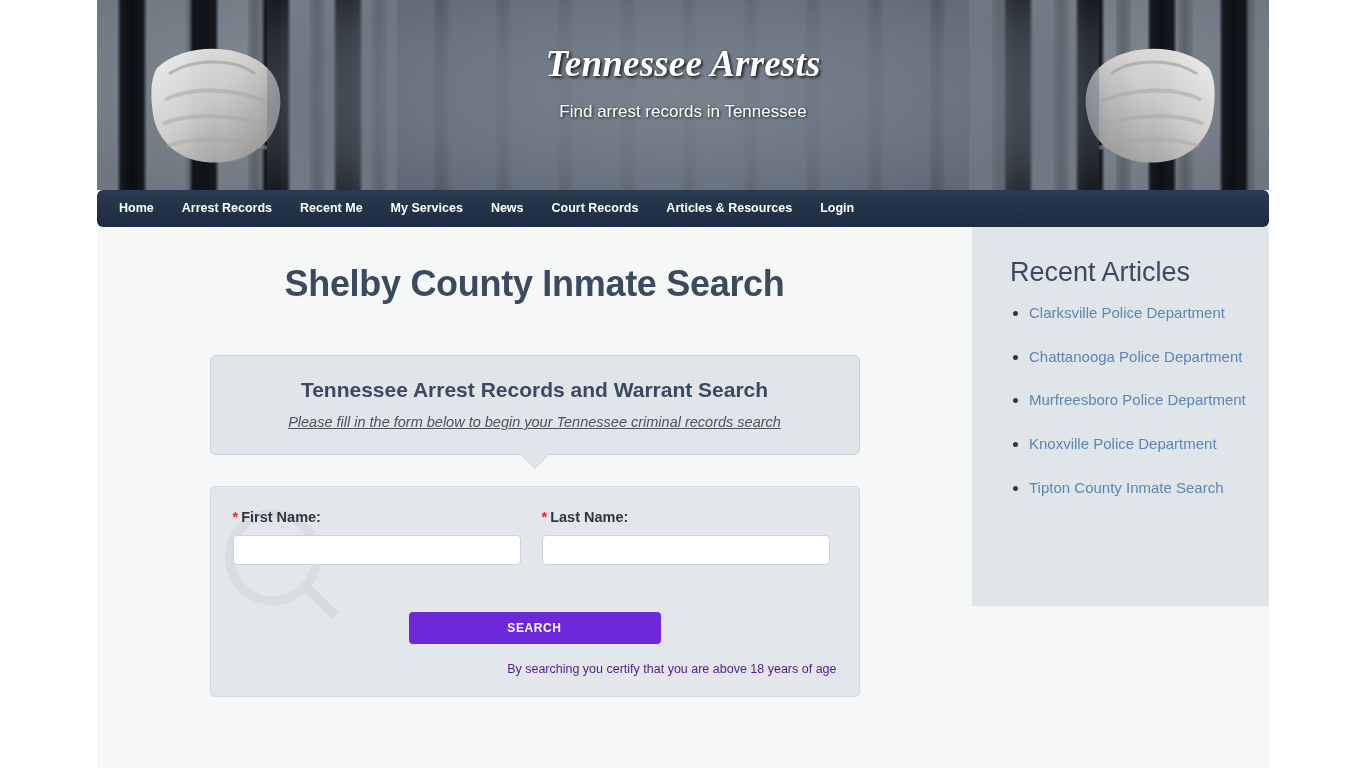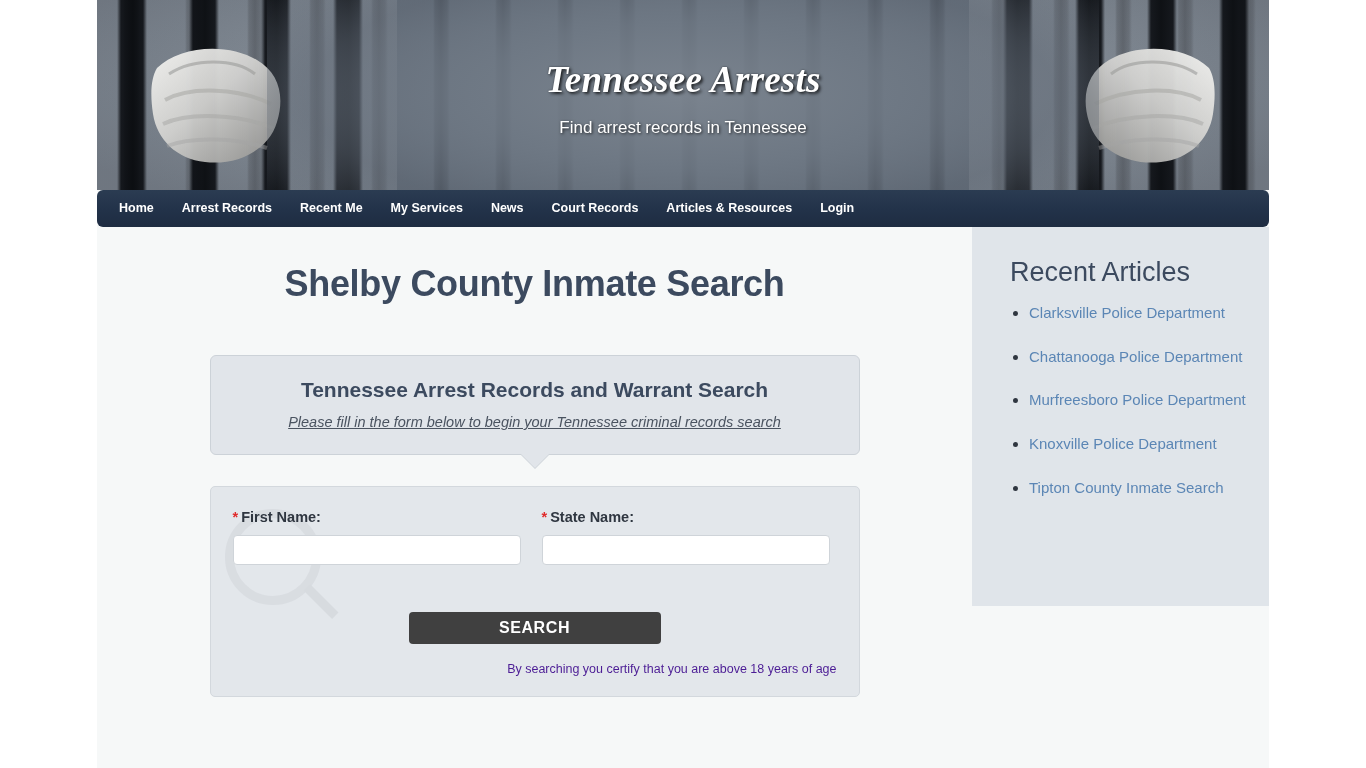--- a/index.html
+++ b/index.html
@@ -114,21 +114,21 @@
   }
 
   .banner-text {
     position: absolute;
     left: 0; right: 0; top: 0;
     text-align: center;
     z-index: 5;
   }
   .site-title {
     margin: 0;
-    padding-top: 58px;
+    padding-top: 42px;
     font-family: "Liberation Serif", serif;
     font-style: italic;
     font-weight: bold;
     font-size: 37px;
     color: #ffffff;
     letter-spacing: 0.2px;
     text-shadow: 2px 2px 3px rgba(0,0,0,0.65), 0 0 2px rgba(0,0,0,0.5);
   }
   .site-tagline {
     margin: 0;
@@ -328,25 +328,25 @@
     border-right: 2px solid #53585f;
     border-bottom: 2px solid #53585f;
     transform: rotate(45deg);
   }
 
   .search-btn {
     display: block;
     width: 252px;
     height: 32px;
     margin: 28px auto 8px auto;
-    background: #404040;
+    background: #6d28d9;
     border: none;
     border-radius: 4px;
     color: #ffffff;
-    font-size: 16px;
+    font-size: 12px;
     font-weight: bold;
     letter-spacing: 0.6px;
     cursor: pointer;
     font-family: "Liberation Sans", sans-serif;
   }
 
   .disclaimer {
     margin: 18px 0 0 0;
     text-align: right;
     font-size: 12.5px;
@@ -456,21 +456,21 @@
 
           <div class="form-row">
             <div class="field">
               <label class="field-label">
                 <span class="req">*</span><span>First Name:</span>
               </label>
               <input class="text-input" type="text" placeholder="" style="">
             </div>
             <div class="field">
               <label class="field-label">
-                <span class="req">*</span><span>State Name:</span>
+                <span class="req">*</span><span>Last Name:</span>
               </label>
               <input class="text-input" type="text" placeholder="" style="">
             </div>
           </div>
 
           <div class="row-gap"></div>
 
 
           <button class="search-btn" type="submit">SEARCH</button>
 

